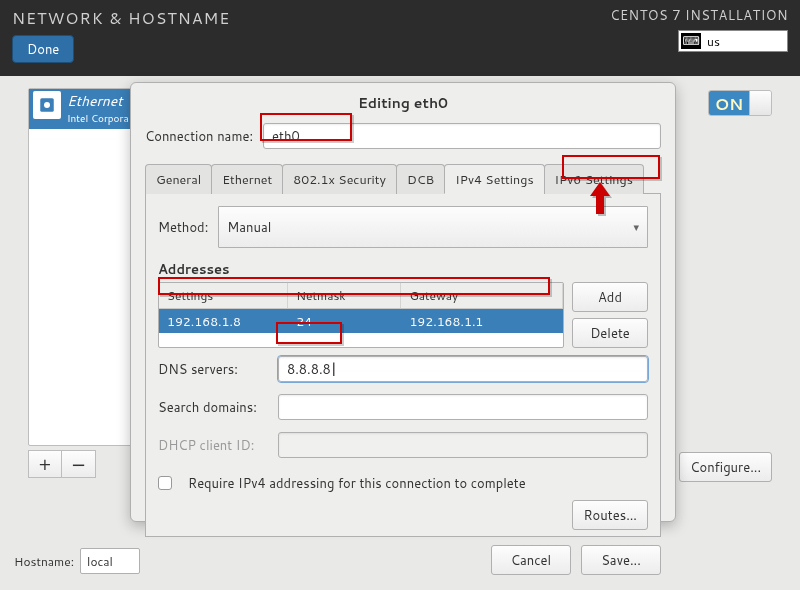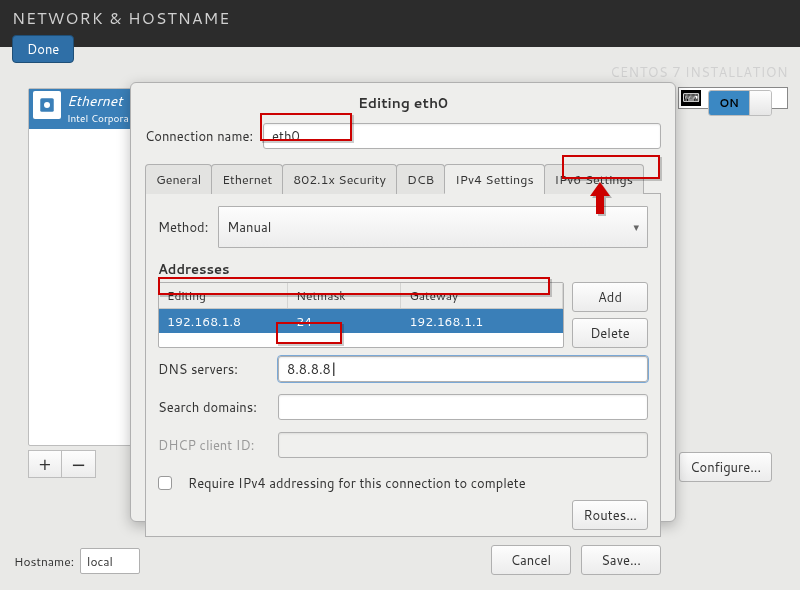--- a/index.html
+++ b/index.html
@@ -1,19 +1,19 @@
 <!DOCTYPE html>
 <html><head>
 <meta charset="utf-8">
 <style>
   * { box-sizing: border-box; margin: 0; padding: 0; }
   body { font-family: "Cantarell", "DejaVu Sans", sans-serif; font-size: 13px; color: #333; background: #e9e9e7; width: 800px; height: 590px; overflow: hidden; position: relative; }
 
   
-  .topbar { background: #2c2c2c; height: 47px; display: flex; justify-content: space-between; padding: 6px 12px; color: #e0e0e0; flex-direction: column; }
+  .topbar { background: #2c2c2c; height: 76px; display: flex; justify-content: space-between; padding: 6px 12px; color: #e0e0e0; }
   .topbar .left .title { font-size: 16px; letter-spacing: 1px; color: #d0d0d0; }
   .topbar .left .done { margin-top: 6px; display: inline-block; background: #2f6fa7; color: #fff; padding: 4px 14px; border-radius: 4px; font-size: 13px; border: 1px solid #1f4f77; }
   .topbar .right { text-align: right; }
   .topbar .right .installer { font-size: 13px; letter-spacing: 0.5px; color: #d0d0d0; }
   .topbar .right .kbd { margin-top: 6px; display: inline-flex; align-items: center; background: #fff; border: 1px solid #888; padding: 2px; width: 110px; height: 22px; margin-left: 16px; }
   .topbar .right .kbd .kicon { width: 20px; height: 16px; background: #000; display: flex; align-items: center; justify-content: center; margin-right: 6px; }
   .topbar .right .kbd .kicon::before { content: "⌨"; color: #fff; font-size: 12px; line-height: 1; }
   .topbar .right .kbd .klabel { color: #000; font-size: 12px; }
 
   
@@ -21,21 +21,21 @@
   .bg-listbox { position: absolute; left: 14px; top: 8px; width: 198px; height: 358px; background: #fff; border: 1px solid #bdbdbd; border-radius: 2px; }
   .bg-eth-item { display: flex; gap: 6px; background: #3a7fb8; color: #fff; padding: 2px 6px 4px 4px; }
   .bg-eth-item .nic-icon { width: 28px; height: 28px; background: #fff; display: flex; align-items: center; justify-content: center; border-radius: 2px; }
   .bg-eth-item .nic-icon svg { width: 18px; height: 18px; }
   .bg-eth-item .lines .l1 { font-size: 14px; font-style: italic; }
   .bg-eth-item .lines .l2 { font-size: 10px; }
   .bg-plusminus { position: absolute; left: 14px; top: 370px; display: flex; }
   .bg-plusminus .btn { width: 34px; height: 28px; border: 1px solid #bdbdbd; background: linear-gradient(#fdfdfd,#ececec); display:flex;align-items:center;justify-content:center; font-size: 18px; }
   .bg-plusminus .btn + .btn { border-left: none; }
   .bg-onoff { position: absolute; right: 14px; top: 10px; width: 64px; height: 26px; border: 1px solid #bdbdbd; border-radius: 3px; display:flex; overflow:hidden; }
-  .bg-onoff .on { flex: 1; background: #3b88c3; color: #000000; display:flex;align-items:center;justify-content:center; font-size: 11px; font-weight: bold; }
+  .bg-onoff .on { flex: 1; background: #3b88c3; color: #fef9c3; display:flex;align-items:center;justify-content:center; font-size: 16px; font-weight: bold; }
   .bg-onoff .knob { width: 22px; background: linear-gradient(#fdfdfd,#e6e6e6); border-left: 1px solid #bdbdbd; }
   .bg-configure { position: absolute; right: 14px; top: 372px; }
   .bg-hostname { position: absolute; left: 0; bottom: 0; display:flex; align-items:center; gap: 6px; font-size: 12px; }
   .bg-hostname .hostinput { width: 60px; height: 24px; background:#fff; border:1px solid #b0b0b0; border-radius:2px; padding: 12px 6px; display:flex; align-items:center; }
 
   
   .dialog { position: absolute; left: 130px; top: 82px; width: 546px; height: 440px; background: #eeeeec; border: 1px solid #b0b0b0; border-radius: 6px; box-shadow: 0 4px 14px rgba(0,0,0,0.25); padding: 10px 14px; display:flex; flex-direction:column; }
   .dialog .dlg-title { text-align:center; font-weight: bold; font-size: 14px; margin-bottom: 10px; }
   .row { display:flex; align-items:center; gap: 10px; margin-bottom: 4px; }
   .row label { font-size: 13px; white-space: nowrap; }
@@ -152,21 +152,21 @@
         <span>Manual</span>
         <span class="chev">▾</span>
       </div>
     </div>
 
     <div class="addresses">
       <div class="heading">Addresses</div>
       <div class="addr-area">
         <div class="addr-table">
           <div class="hdr">
-            <div class="c c1">Editing</div>
+            <div class="c c1">Settings</div>
             <div class="c c2">Netmask</div>
             <div class="c c3">Gateway</div>
           </div>
           <div class="dr">
             <div class="c c1">192.168.1.8</div>
             <div class="c c2">24</div>
             <div class="c c3">192.168.1.1</div>
           </div>
         </div>
         <div class="addr-btns">

